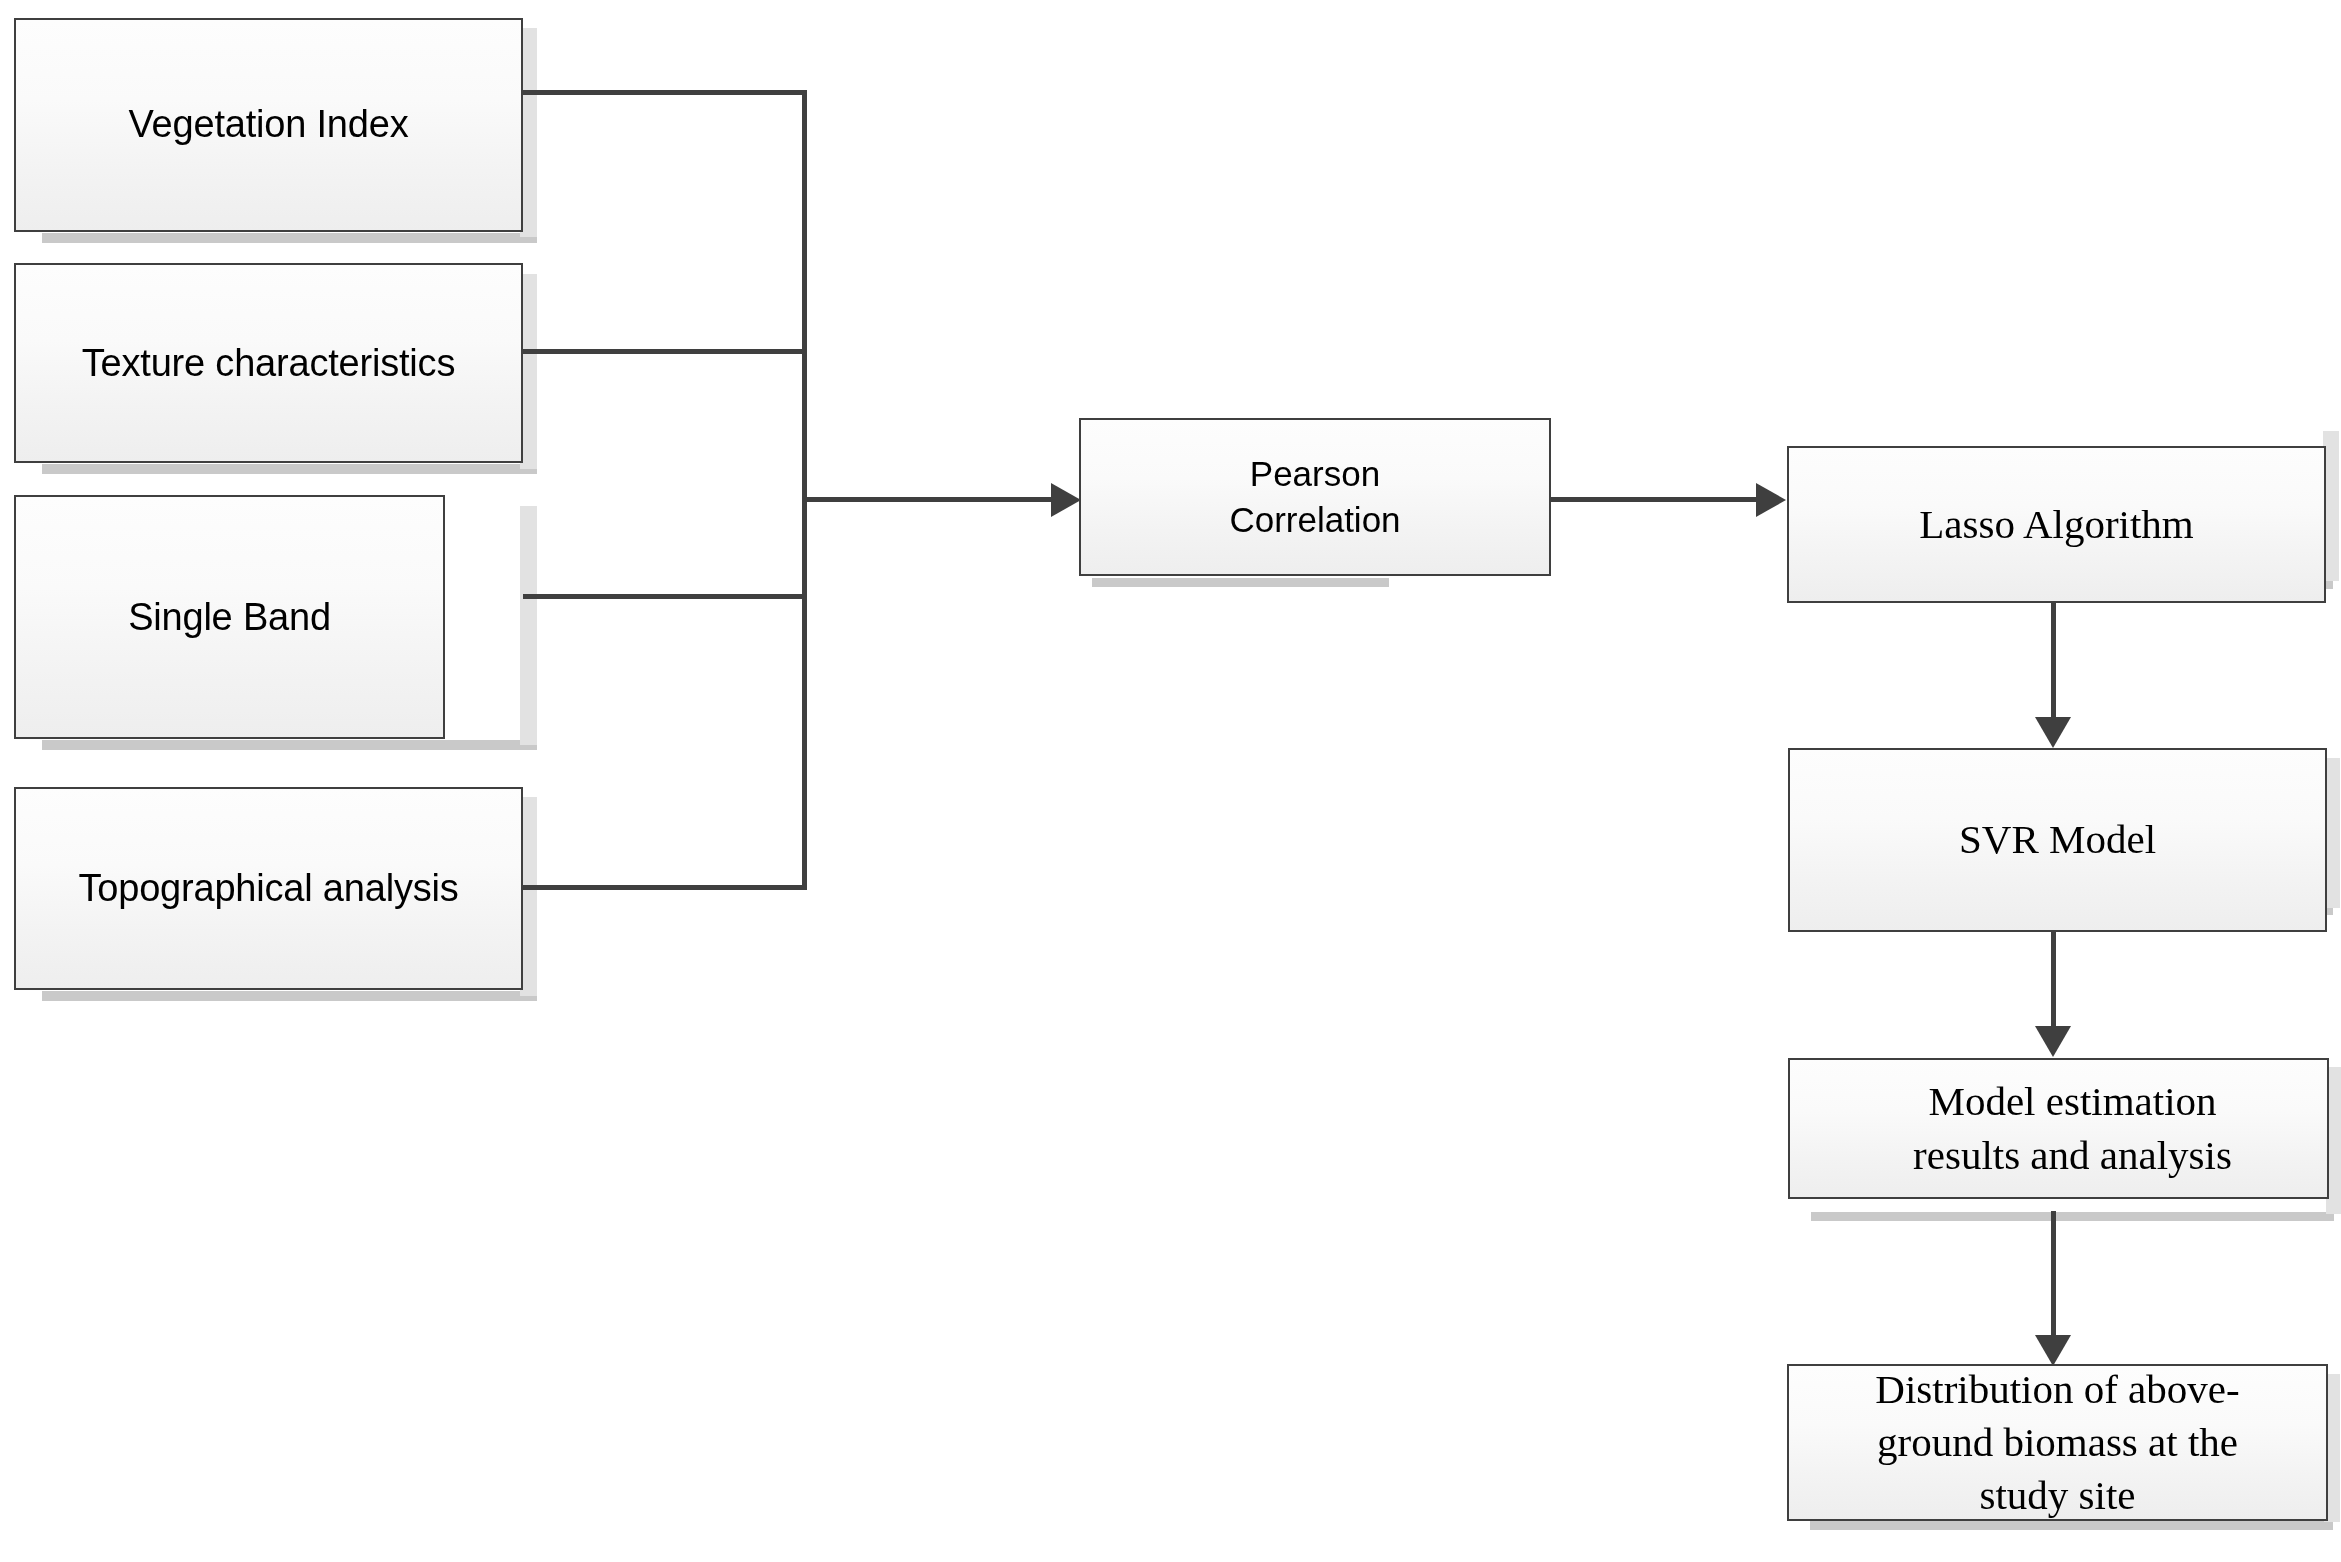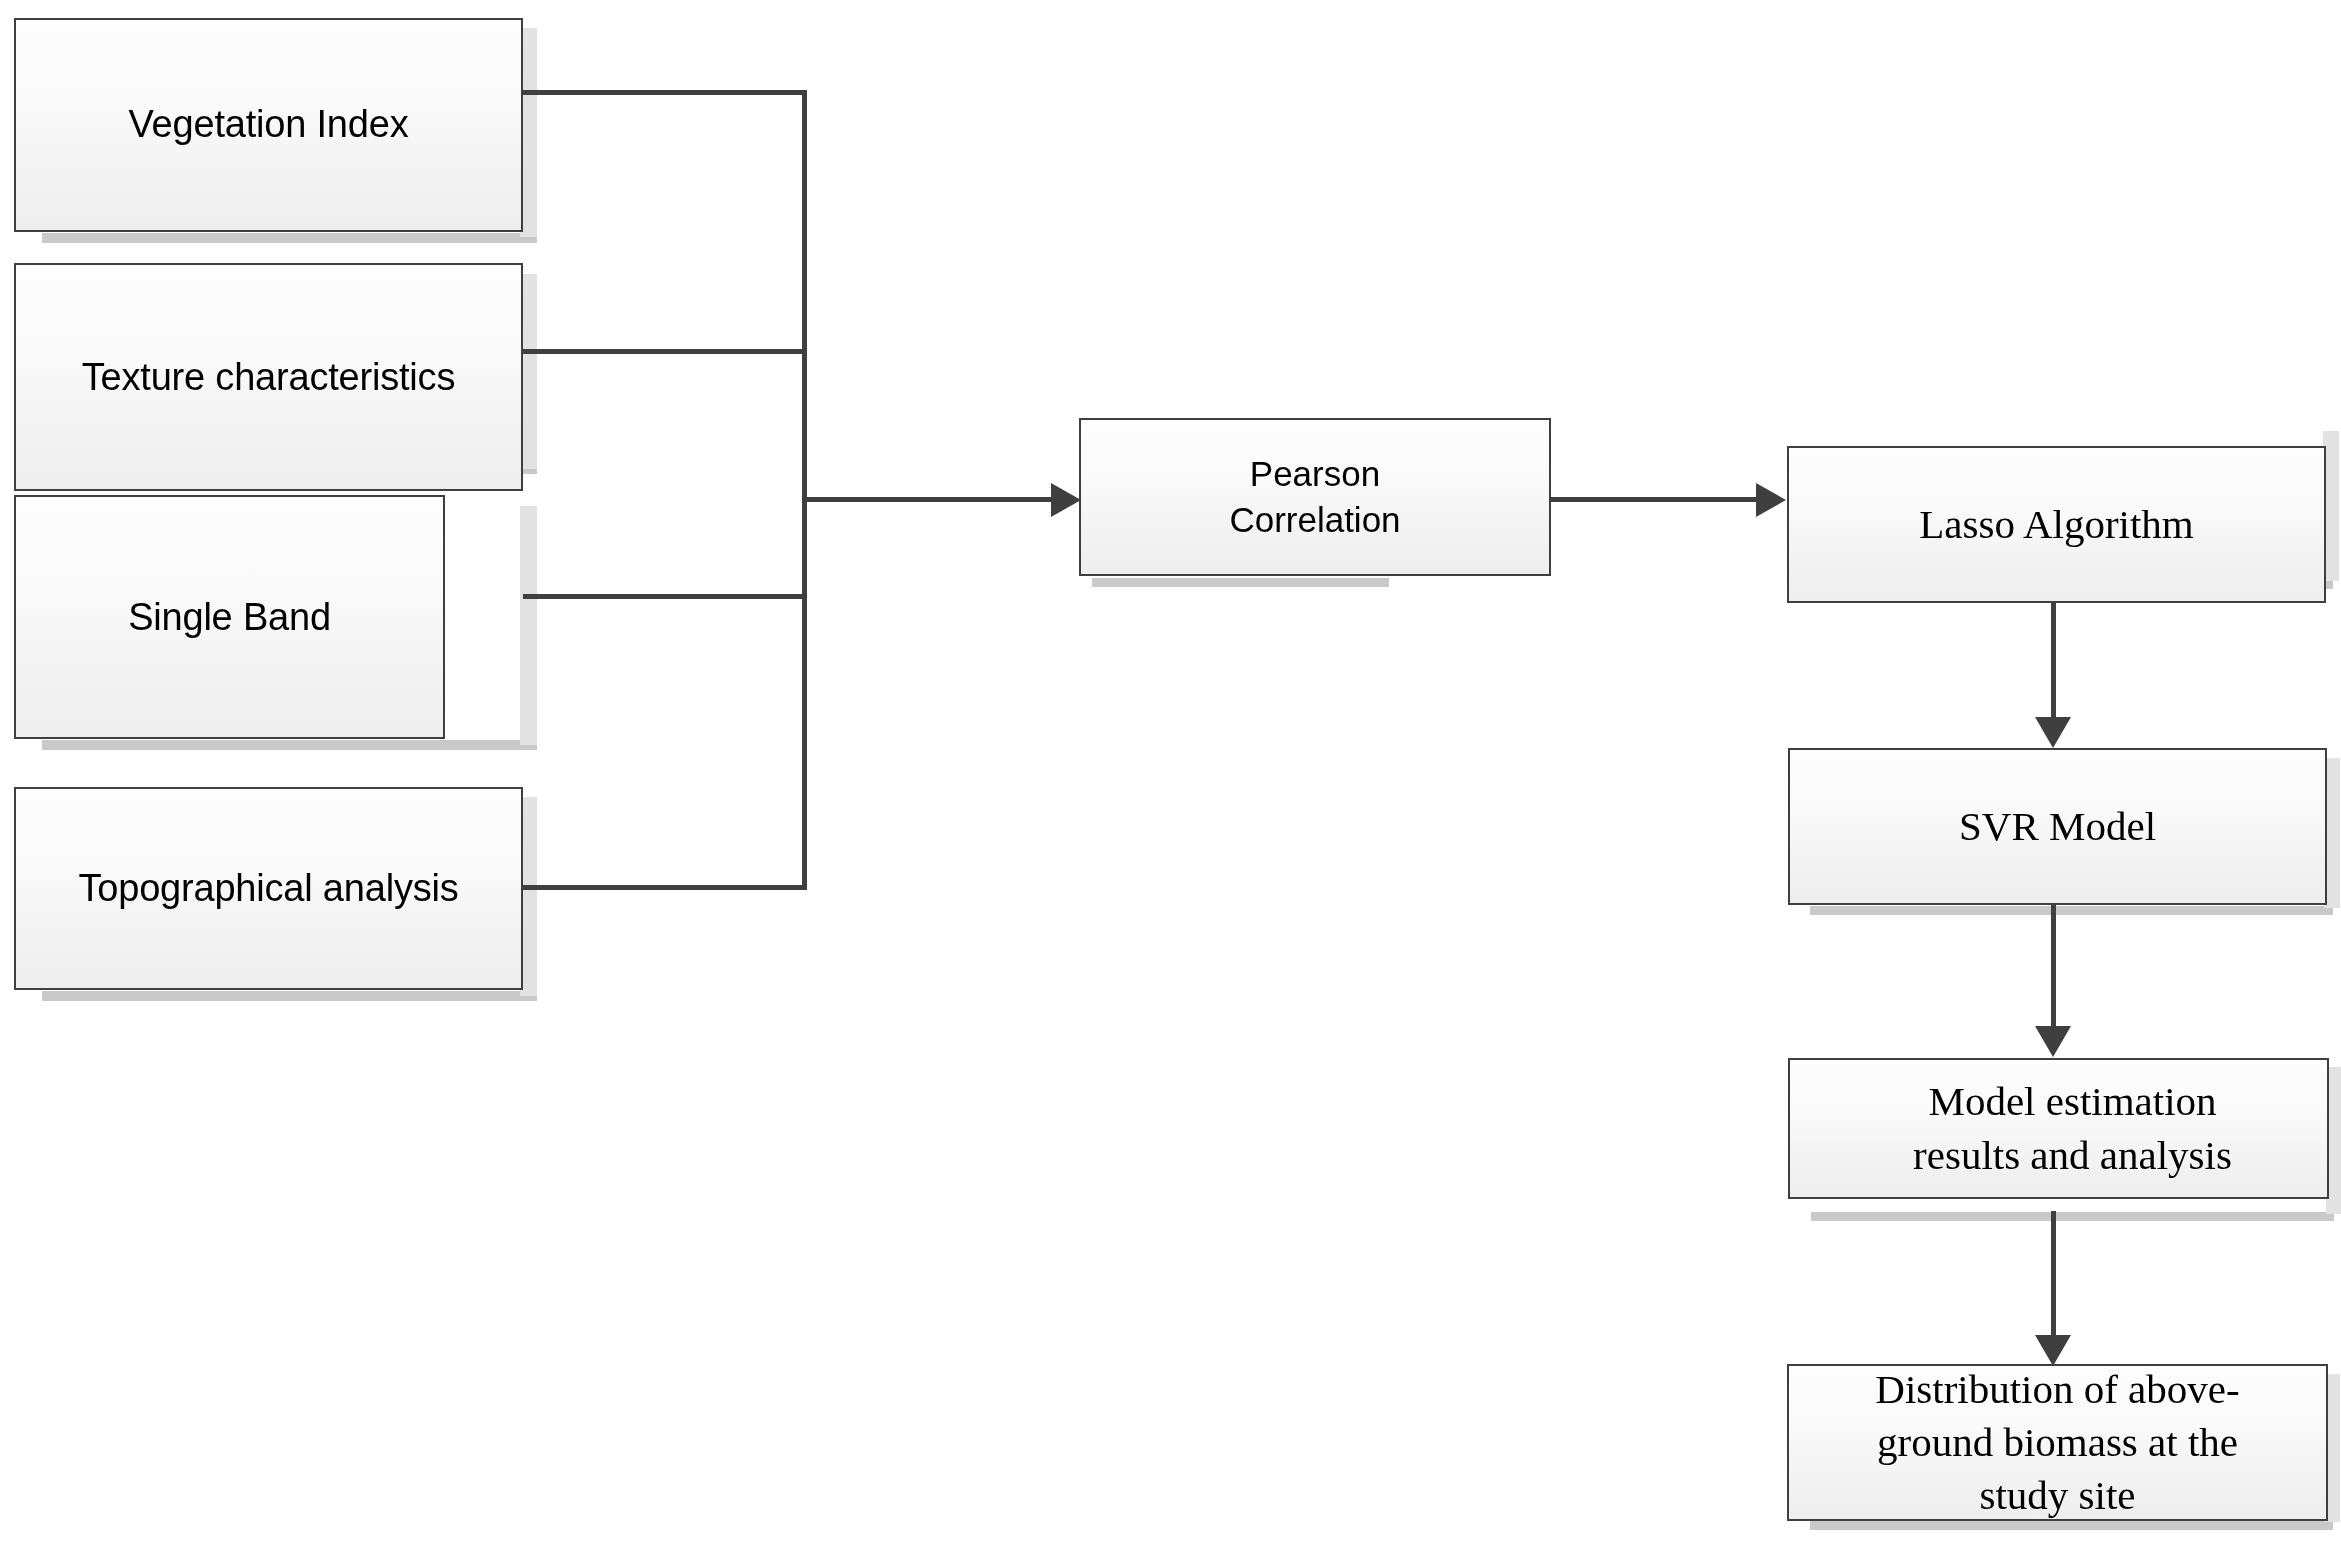--- a/index.html
+++ b/index.html
@@ -81,21 +81,21 @@
 <div id="stage">
 
   <div class="shadow" style="left:42px;top:233px;width:495px;height:10px;"></div>
   <div class="shadow light" style="left:520px;top:28px;width:17px;height:209px;"></div>
   <div class="node sans" style="left:14px;top:17.7px;width:509px;height:214px;">
     <span class="label">Vegetation Index</span>
   </div>
 
   <div class="shadow" style="left:42px;top:464px;width:495px;height:10px;"></div>
   <div class="shadow light" style="left:520px;top:274px;width:17px;height:195px;"></div>
-  <div class="node sans" style="left:14px;top:263px;width:509px;height:228px;">
+  <div class="node sans" style="left:14px;top:263px;width:509px;height:200px;">
     <span class="label">Texture characteristics</span>
   </div>
 
   <div class="shadow" style="left:42px;top:740px;width:495px;height:10px;"></div>
   <div class="shadow light" style="left:520px;top:506px;width:17px;height:239px;"></div>
   <div class="node sans" style="left:14px;top:495px;width:431px;height:244px;">
     <span class="label">Single Band</span>
   </div>
 
   <div class="shadow" style="left:42px;top:991px;width:495px;height:10px;"></div>
@@ -128,21 +128,21 @@
   <div class="shadow light" style="left:2323px;top:431px;width:15.6px;height:150px;"></div>
   <div class="node serif" style="left:1787px;top:446px;width:539px;height:157px;">
     <span class="label">Lasso Algorithm</span>
   </div>
 
   <div class="vline" style="left:2051px;top:578px;height:141px;"></div>
   <div class="arrow-down" style="left:2035px;top:717px;"></div>
 
   <div class="shadow" style="left:1810px;top:906px;width:523px;height:9.2px;"></div>
   <div class="shadow light" style="left:2324px;top:758px;width:15.6px;height:150px;"></div>
-  <div class="node serif" style="left:1788px;top:748px;width:539px;height:157px;">
+  <div class="node serif" style="left:1788px;top:748px;width:539px;height:184px;">
     <span class="label">SVR Model</span>
   </div>
 
   <div class="vline" style="left:2051px;top:905px;height:139px;"></div>
   <div class="arrow-down" style="left:2035px;top:1026px;"></div>
 
   <div class="shadow" style="left:1811px;top:1212px;width:523px;height:9.2px;"></div>
   <div class="shadow light" style="left:2326px;top:1067px;width:15.6px;height:147px;"></div>
   <div class="node serif" style="left:1788px;top:1058px;width:541px;height:141px;padding-left:28px;">
     <span class="label">Model estimation

